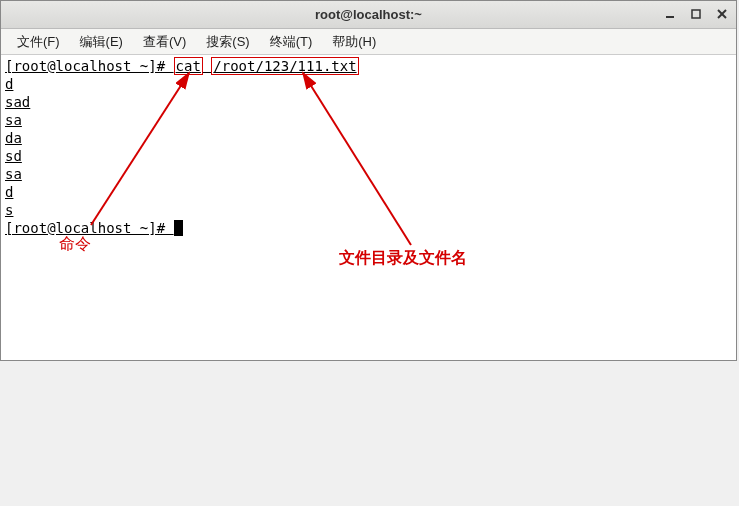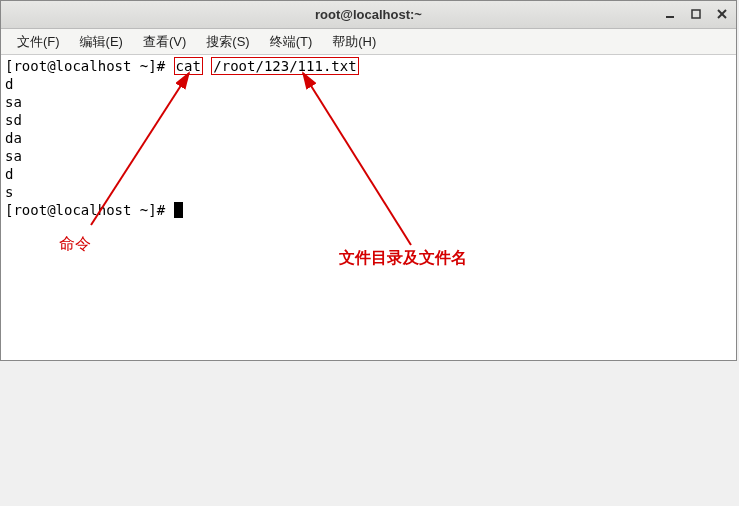--- a/index.html
+++ b/index.html
@@ -71,21 +71,21 @@
   flex: 1;
   background: #fff;
   color: #000;
   font-family: "DejaVu Sans Mono", "Courier New", monospace;
   font-size: 14px;
   line-height: 18px;
   padding: 2px 4px;
   position: relative;
   overflow: hidden;
 }
-.line { white-space: pre; }
+.line { white-space: pre; text-decoration: underline; }
 .box-red {
   border: 1px solid #d40000;
   padding: 0 1px;
 }
 .cursor {
   display: inline-block;
   width: 9px;
   height: 16px;
   background: #000;
   vertical-align: text-bottom;
@@ -136,23 +136,24 @@
     <span class="menu-item">文件(F)</span>
     <span class="menu-item">编辑(E)</span>
     <span class="menu-item">查看(V)</span>
     <span class="menu-item">搜索(S)</span>
     <span class="menu-item">终端(T)</span>
     <span class="menu-item">帮助(H)</span>
   </div>
   <div class="terminal">
     <div class="line"><span>[root@localhost ~]# </span><span class="box-red">cat</span> <span class="box-red">/root/123/111.txt</span></div>
     <div class="line">d</div>
+    <div class="line">sad</div>
     <div class="line">sa</div>
+    <div class="line">da</div>
     <div class="line">sd</div>
-    <div class="line">da</div>
     <div class="line">sa</div>
     <div class="line">d</div>
     <div class="line">s</div>
     <div class="line"><span>[root@localhost ~]# </span><span class="cursor"></span></div>
 
     <div class="overlay">
       <svg class="arrows" width="737" height="450">
         <defs>
           <marker id="ah" markerWidth="10" markerHeight="10" refX="8" refY="3" orient="auto" markerUnits="strokeWidth">
             <path d="M0,0 L0,6 L9,3 z" fill="#d40000"></path>

